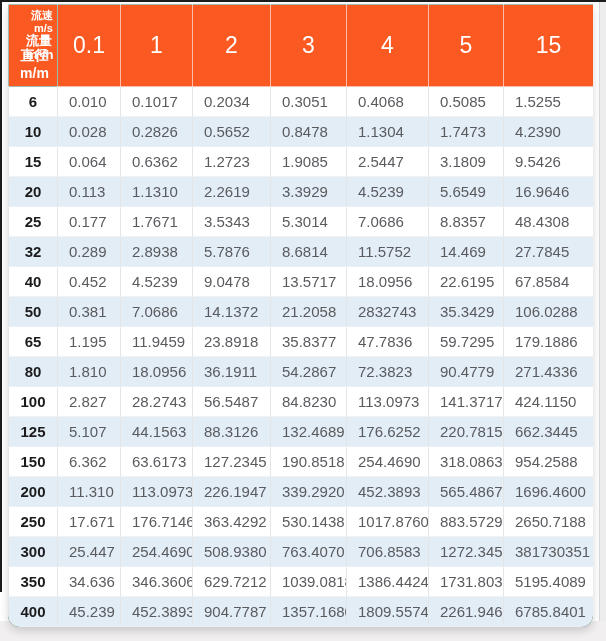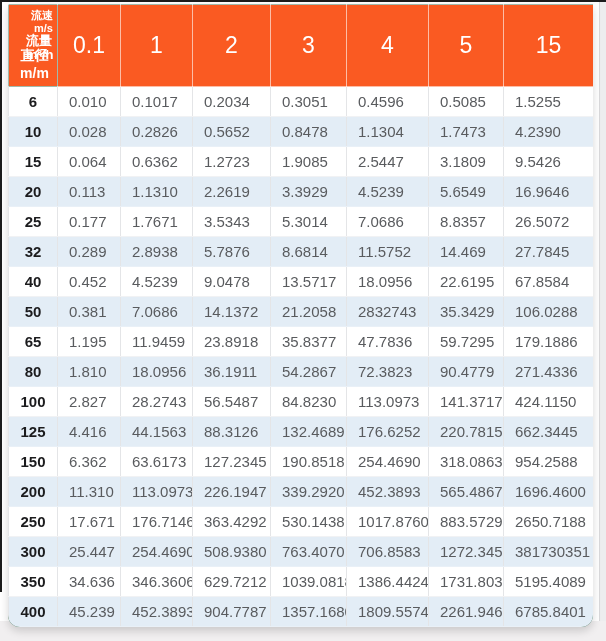--- a/index.html
+++ b/index.html
@@ -95,21 +95,21 @@
         <th>15</th>
       </tr>
     </thead>
     <tbody>
         <tr>
           <td class="diam">6</td>
           <td>0.010</td>
           <td>0.1017</td>
           <td>0.2034</td>
           <td>0.3051</td>
-          <td>0.4596</td>
+          <td>0.4068</td>
           <td>0.5085</td>
           <td>1.5255</td>
         </tr>
         <tr>
           <td class="diam">10</td>
           <td>0.028</td>
           <td>0.2826</td>
           <td>0.5652</td>
           <td>0.8478</td>
           <td>1.1304</td>
@@ -137,21 +137,21 @@
           <td>16.9646</td>
         </tr>
         <tr>
           <td class="diam">25</td>
           <td>0.177</td>
           <td>1.7671</td>
           <td>3.5343</td>
           <td>5.3014</td>
           <td>7.0686</td>
           <td>8.8357</td>
-          <td>26.5072</td>
+          <td>48.4308</td>
         </tr>
         <tr>
           <td class="diam">32</td>
           <td>0.289</td>
           <td>2.8938</td>
           <td>5.7876</td>
           <td>8.6814</td>
           <td>11.5752</td>
           <td>14.469</td>
           <td>27.7845</td>
@@ -201,21 +201,21 @@
           <td>2.827</td>
           <td>28.2743</td>
           <td>56.5487</td>
           <td>84.8230</td>
           <td>113.0973</td>
           <td>141.3717</td>
           <td>424.1150</td>
         </tr>
         <tr>
           <td class="diam">125</td>
-          <td>4.416</td>
+          <td>5.107</td>
           <td>44.1563</td>
           <td>88.3126</td>
           <td>132.4689</td>
           <td>176.6252</td>
           <td>220.7815</td>
           <td>662.3445</td>
         </tr>
         <tr>
           <td class="diam">150</td>
           <td>6.362</td>

